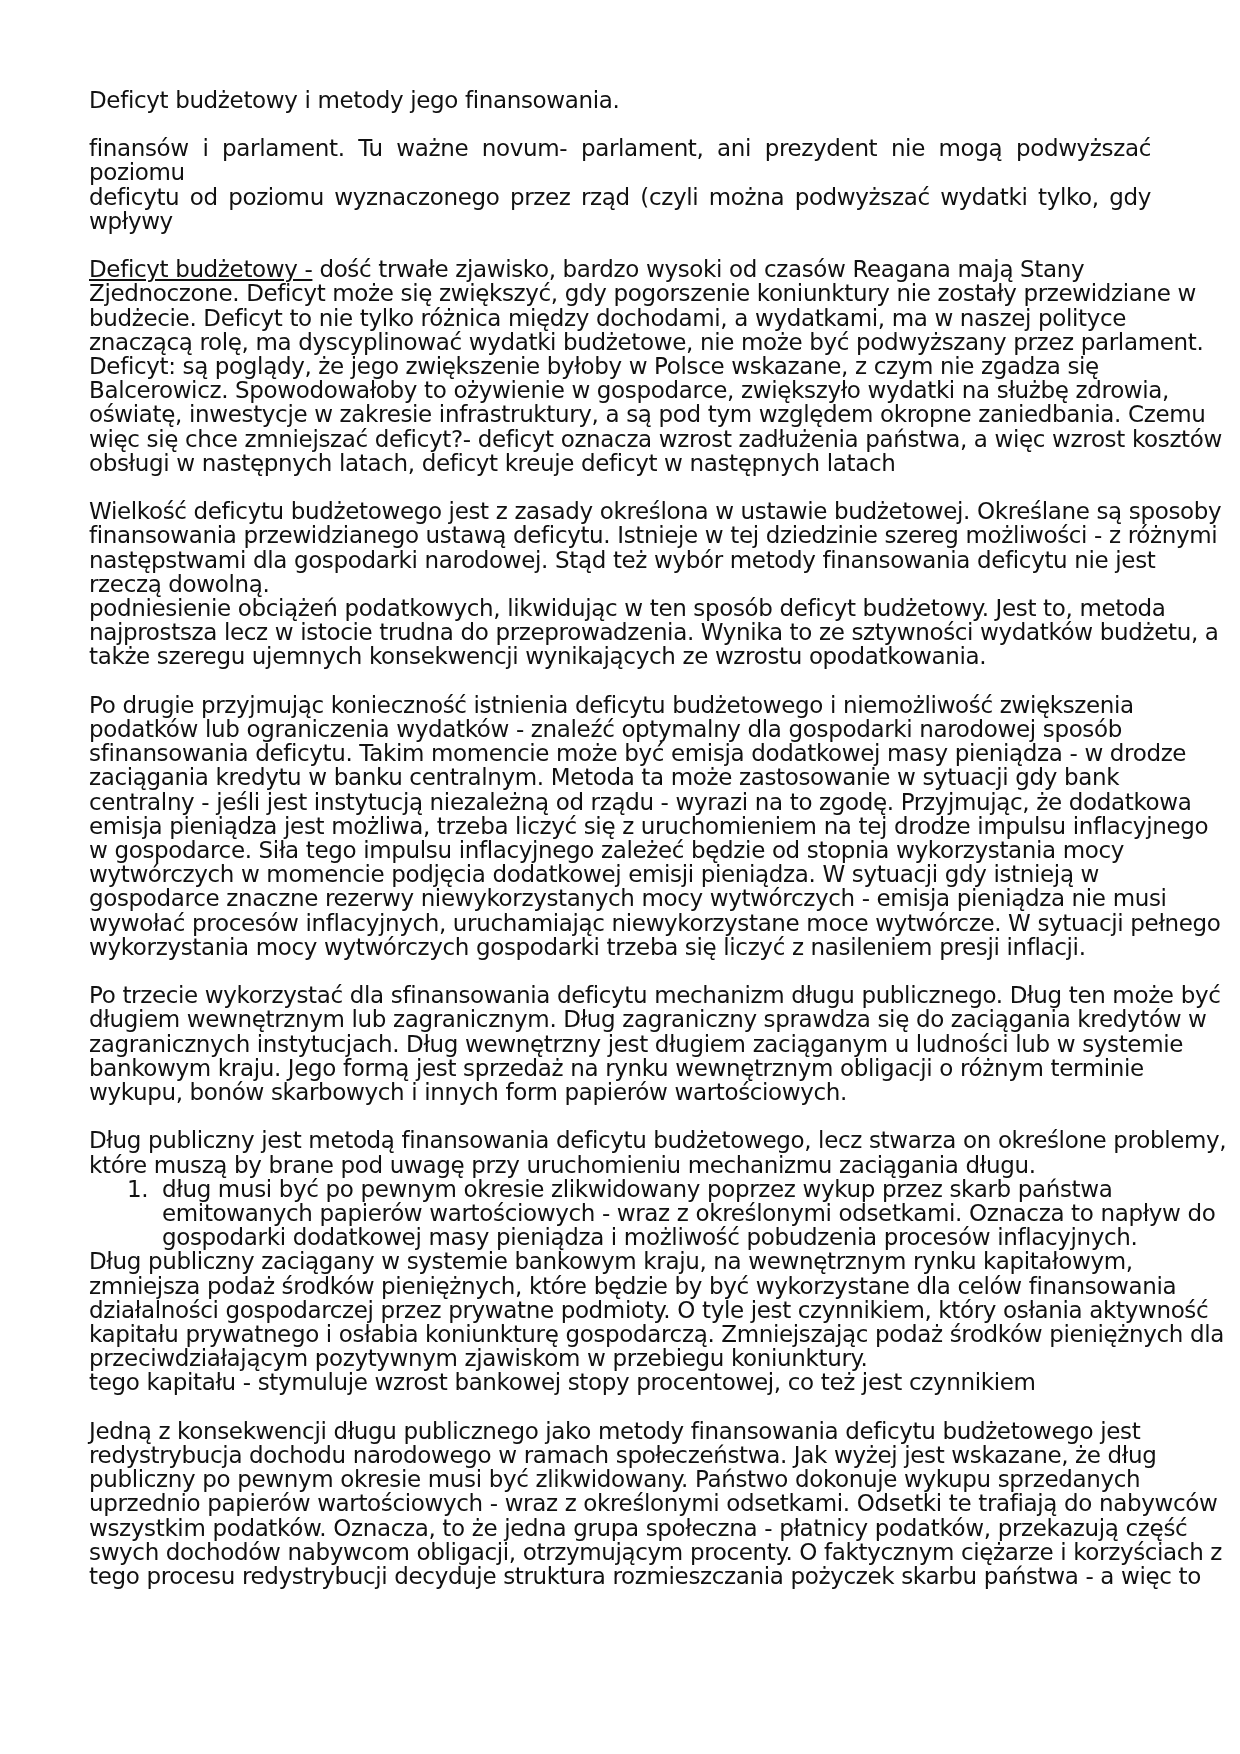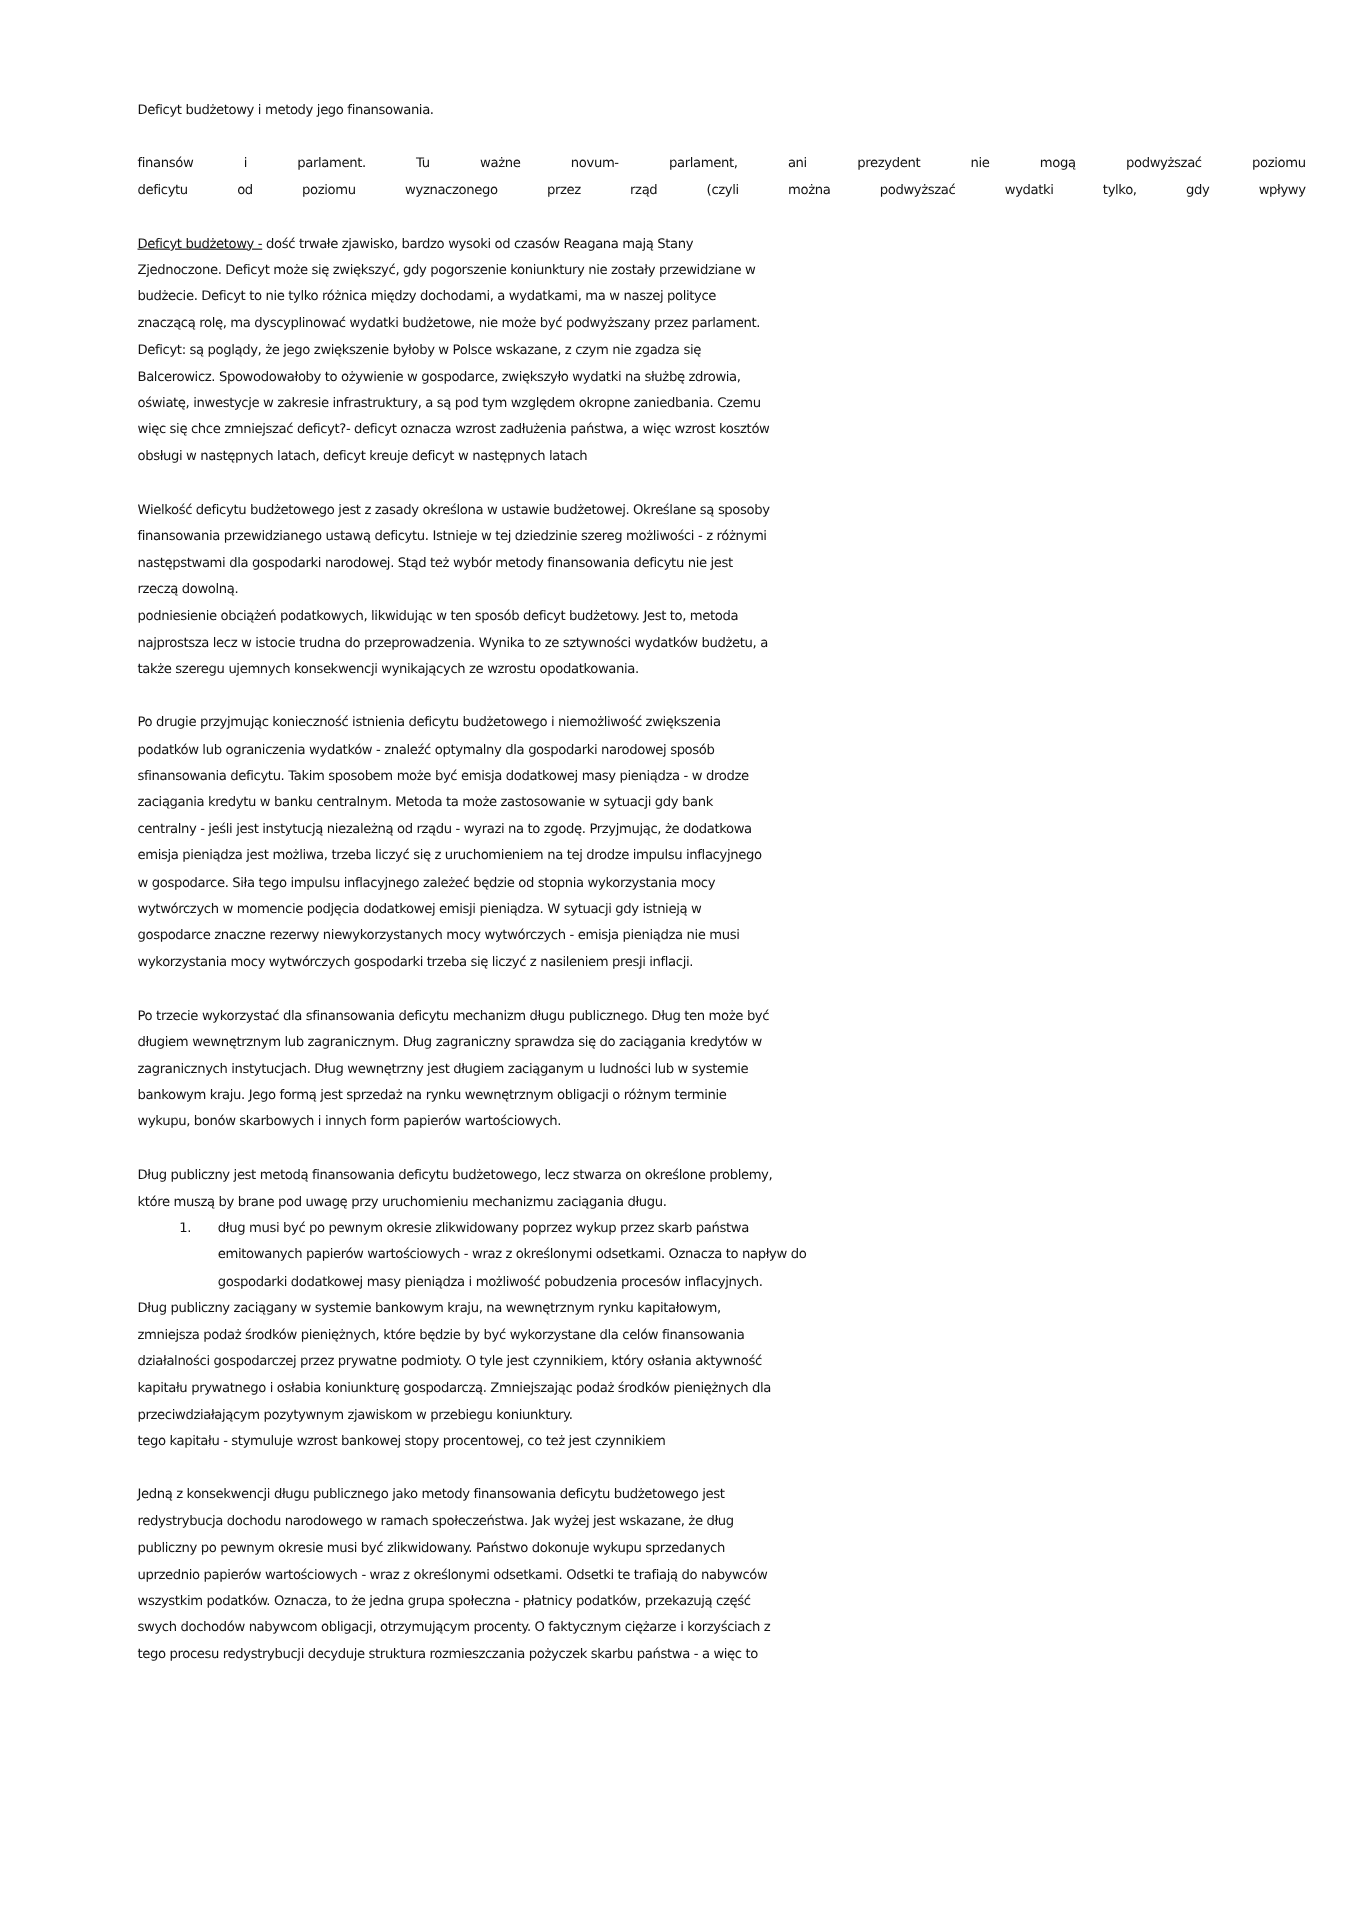--- a/index.html
+++ b/index.html
@@ -13,24 +13,23 @@
       overflow: hidden;
       position: relative;
       font-family: "DejaVu Sans", sans-serif;
       color: #111111;
     }
     .page {
       position: absolute;
       left: 89px;
       top: 88px;
       width: 1062px;
-      font-size: 12px;
+      font-size: 23px;
       line-height: 24.2px;
       letter-spacing: -0.35px;
-      margin-left: 36px;
     }
     .line {
       display: block;
       white-space: nowrap;
     }
     .title {
       margin-bottom: 24px;
     }
     .p-justify .line {
       text-align: justify;
@@ -94,27 +93,28 @@
 
   <div class="para">
     <span class="line">podniesienie obciążeń podatkowych, likwidując w ten sposób deficyt budżetowy. Jest to, metoda</span>
     <span class="line">najprostsza lecz w istocie trudna do przeprowadzenia. Wynika to ze sztywności wydatków budżetu, a</span>
     <span class="line">także szeregu ujemnych konsekwencji wynikających ze wzrostu opodatkowania.</span>
   </div>
 
   <div class="para">
     <span class="line">Po drugie przyjmując konieczność istnienia deficytu budżetowego i niemożliwość zwiększenia</span>
     <span class="line">podatków lub ograniczenia wydatków - znaleźć optymalny dla gospodarki narodowej sposób</span>
-    <span class="line">sfinansowania deficytu. Takim sposobem może być emisja dodatkowej masy pieniądza - w drodze</span>
+    <span class="line">sfinansowania deficytu. Takim momencie może być emisja dodatkowej masy pieniądza - w drodze</span>
     <span class="line">zaciągania kredytu w banku centralnym. Metoda ta może zastosowanie w sytuacji gdy bank</span>
     <span class="line">centralny - jeśli jest instytucją niezależną od rządu - wyrazi na to zgodę. Przyjmując, że dodatkowa</span>
     <span class="line">emisja pieniądza jest możliwa, trzeba liczyć się z uruchomieniem na tej drodze impulsu inflacyjnego</span>
     <span class="line">w gospodarce. Siła tego impulsu inflacyjnego zależeć będzie od stopnia wykorzystania mocy</span>
     <span class="line">wytwórczych w momencie podjęcia dodatkowej emisji pieniądza. W sytuacji gdy istnieją w</span>
     <span class="line">gospodarce znaczne rezerwy niewykorzystanych mocy wytwórczych - emisja pieniądza nie musi</span>
+    <span class="line">wywołać procesów inflacyjnych, uruchamiając niewykorzystane moce wytwórcze. W sytuacji pełnego</span>
     <span class="line">wykorzystania mocy wytwórczych gospodarki trzeba się liczyć z nasileniem presji inflacji.</span>
   </div>
 
   <div class="para">
     <span class="line">Po trzecie wykorzystać dla sfinansowania deficytu mechanizm długu publicznego. Dług ten może być</span>
     <span class="line">długiem wewnętrznym lub zagranicznym. Dług zagraniczny sprawdza się do zaciągania kredytów w</span>
     <span class="line">zagranicznych instytucjach. Dług wewnętrzny jest długiem zaciąganym u ludności lub w systemie</span>
     <span class="line">bankowym kraju. Jego formą jest sprzedaż na rynku wewnętrznym obligacji o różnym terminie</span>
     <span class="line">wykupu, bonów skarbowych i innych form papierów wartościowych.</span>
   </div>

